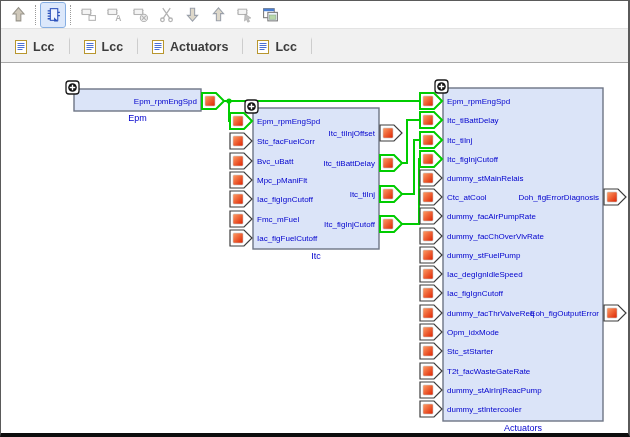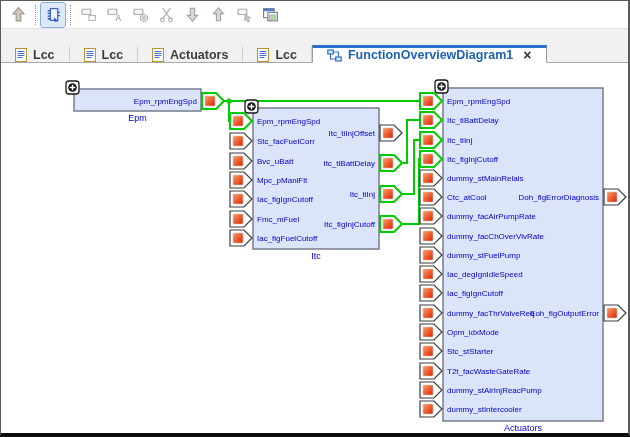--- a/index.html
+++ b/index.html
@@ -27,21 +27,21 @@
   }
   .tb-btn.selected{background:#dce8fb;outline:1px solid #86aee2;}
   .tb-sep{
     width:0;height:20px;margin:0 4px;
     border-left:1px dotted #9a9a9a;
   }
   
   #tabbar{
     height:34px;flex:0 0 34px;
     background:#f1f1f1;
-    display:flex;align-items:flex-end;
+    display:flex;align-items:center;
     border-bottom:1px solid #a9a9a9;
     padding-left:0;
   }
   .tab{
     display:flex;align-items:center;gap:6px;
     padding:0 14px;
     font-size:12.5px;font-weight:bold;color:#3c3c3c;
     border-right:1px solid #cdcdcd;
     background:#f1f1f1;position:relative;cursor:default;
     border-top:3px solid transparent;
@@ -164,29 +164,20 @@
           <path d="M2.5 3.5h7M2.5 5.5h7M2.5 7.5h7M2.5 9.5h5" stroke="#4a6fd4" stroke-width="1"></path>
         </svg>
         <span>Actuators</span>
       </div>
       <div class="tab">
         <svg width="12" height="14" viewBox="0 0 12 14">
           <rect x="0.5" y="0.5" width="11" height="13" fill="#ffffff" stroke="#b8962e"></rect>
           <path d="M2.5 3.5h7M2.5 5.5h7M2.5 7.5h7M2.5 9.5h5" stroke="#4a6fd4" stroke-width="1"></path>
         </svg>
         <span>Lcc</span>
-      </div>
-      <div class="tab active">
-        <svg width="15" height="13" viewBox="0 0 15 13">
-          <rect x="0.8" y="1" width="5.5" height="4" fill="#dce8fb" stroke="#2a6fc9" stroke-width="1.2"></rect>
-          <rect x="8.7" y="8" width="5.5" height="4" fill="#dce8fb" stroke="#2a6fc9" stroke-width="1.2"></rect>
-          <path d="M3.5 5 v5 h5.2 M11.5 8 V3 H6.3" stroke="#2a6fc9" stroke-width="1.2" fill="none"></path>
-        </svg>
-        <span>FunctionOverviewDiagram1</span>
-        <span class="close">×</span>
       </div>
     </div>
 
   <div id="canvas">
     <svg id="diagram-svg" width="627" height="370" viewBox="0 0 627 370">
         <defs>
           <linearGradient id="pg" x1="0" y1="0" x2="1" y2="1">
             <stop offset="0" stop-color="#ff9e66"></stop>
             <stop offset="1" stop-color="#dd2200"></stop>
           </linearGradient>

